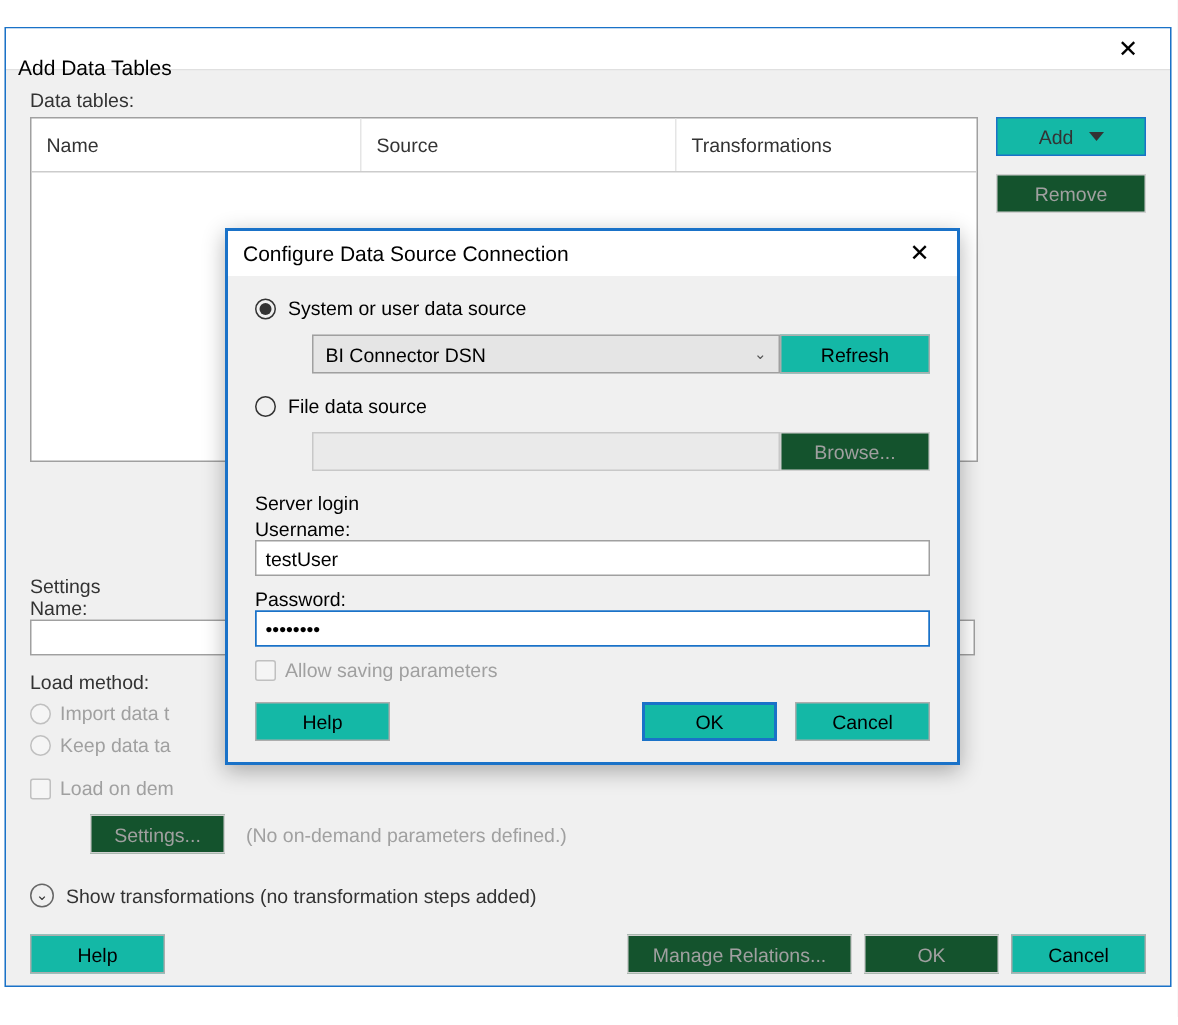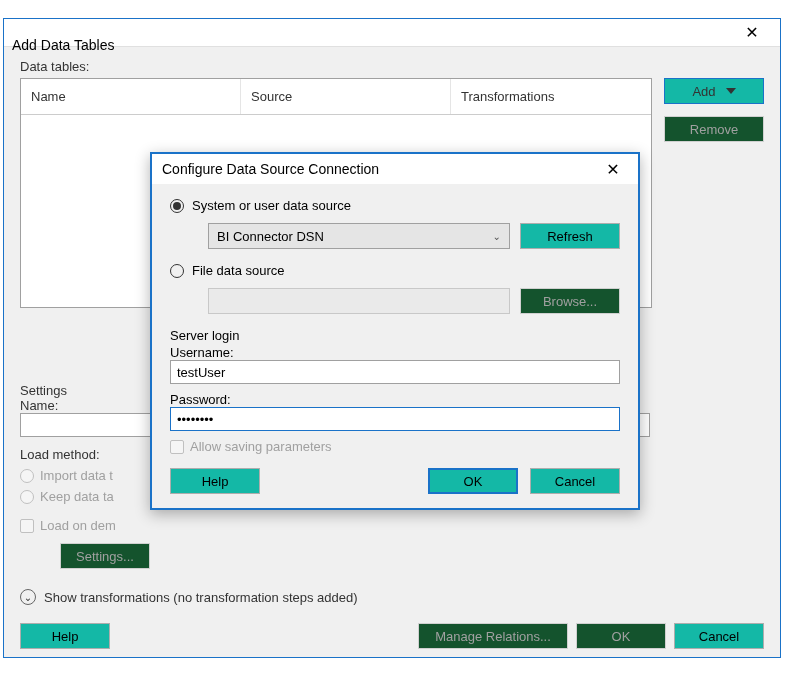--- a/index.html
+++ b/index.html
@@ -31,21 +31,21 @@
   .bottom-bar .spacer { flex:1; }
   .bottom-bar .btn { width:120px; }
   
   .modal { position:absolute; left:150px; top:152px; width:490px; border:2px solid #1a72c8; background:#f0f0f0; box-shadow:0 4px 14px rgba(0,0,0,0.3); }
   .modal-titlebar { height:30px; background:#fff; display:flex; align-items:center; padding:0 10px; }
   .modal-titlebar .title { flex:1; font-size:14px; }
   .modal-body { padding:14px 18px 14px 18px; }
   .option-row { display:flex; align-items:flex-end; gap:8px; margin-bottom:10px; }
   .radio { width:14px; height:14px; border:1px solid #333; border-radius:50%; display:flex; align-items:center; justify-content:center; }
   .radio.selected::after { content:""; width:8px; height:8px; border-radius:50%; background:#333; }
-  .sub-row { display:flex; align-items:center; gap:10px; margin:6px 0 14px 24px;padding-left:14px; }
+  .sub-row { display:flex; align-items:center; margin:6px 0 14px 24px;padding-left:14px; }
   .select { flex:1; height:26px; border:1px solid #a0a0a0; background:#e5e5e5; display:flex; align-items:center; padding:0 8px; justify-content:space-between; }
   .select .arrow { font-size:10px; color:#555; }
   .btn.mid { width:100px; }
   .field { margin:2px 0 8px 0; }
   .field input { width:100%; height:24px; border:1px solid #a0a0a0; padding:0 6px; font-size:13px; }
   .field input.focus { border:1px solid #1a72c8; outline:1px solid #1a72c8; outline-offset:-1px; }
   .modal-footer { display:flex; gap:12px; align-items:center; margin-top:14px; }
   .modal-footer .spacer { flex:1; }
   .modal-footer .btn { width:90px; }
   .gray-text { color:#a0a0a0; }
@@ -94,20 +94,21 @@
       <div class="radio-row">
         <div class="radio-disabled"></div>
         <span class="truncated">Keep data ta</span>
       </div>
       <div class="check-row" style="margin-top:14px;">
         <div class="check-disabled"></div>
         <span class="truncated">Load on dem</span>
       </div>
       <div style="display:flex; align-items:center; gap:8px; margin:10px 0 0 40px;">
         <div class="btn disabled" style="width:90px;">Settings...</div>
+        <span class="ondemand-params">(No on-demand parameters defined.)</span>
       </div>
       <div class="expand-row">
         <div class="chev">⌄</div>
         <span>Show transformations (no transformation steps added)</span>
       </div>
     </div>
   </div>
   <div class="bottom-bar">
     <div class="btn" style="width:90px;">Help</div>
     <div class="spacer"></div>

